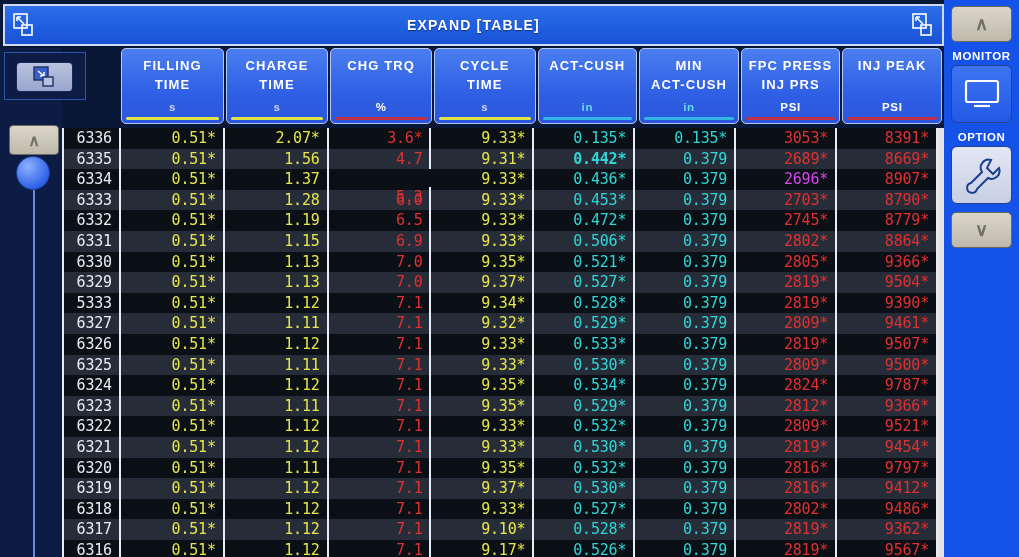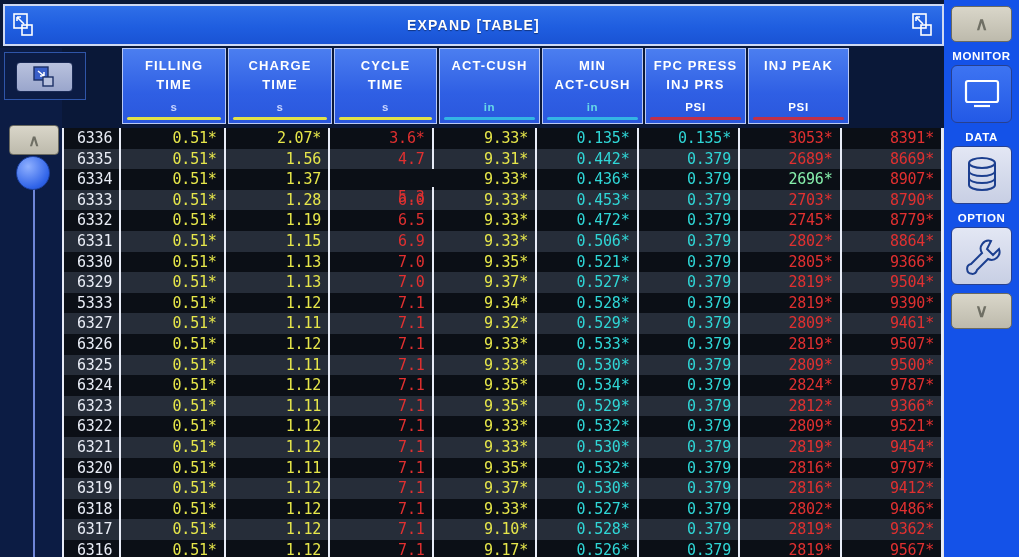--- a/index.html
+++ b/index.html
@@ -69,21 +69,21 @@
   .tablewrap{
     position:absolute;left:62px;top:48px;width:882px;height:509px;
   }
   .headrow{
     position:absolute;left:0;top:0;height:80px;width:882px;
     display:flex;
   }
   .hcell{
     height:76px;margin-right:2px;
     background:linear-gradient(#4b7ef0,#2f5fe4 60%,#2a57dd);
-    border:1px solid #b9c9f5;border-radius:0;
+    border:1px solid #b9c9f5;border-radius:5px;
     box-sizing:border-box;position:relative;
     display:flex;flex-direction:column;align-items:center;
     padding-top:7px;
   }
   .hcell .l1,.hcell .l2{
     color:#ffffff;font-size:13px;font-weight:bold;letter-spacing:1.1px;
     line-height:19px;white-space:nowrap;
   }
   .hcell .unit{
     position:absolute;bottom:10px;left:0;right:0;text-align:center;
@@ -91,21 +91,21 @@
   }
   .hcell .bar{
     position:absolute;left:4px;right:4px;bottom:3px;height:3px;border-radius:2px;
   }
   .idxhead{width:58px;height:76px;margin-right:2px;}
 
   .gridbody{
     position:absolute;left:0;top:80px;width:882px;height:429px;
     overflow:hidden;
     border-left:2px solid #e8ecf7;
-    border-right:1px solid #e5e5e5;
+    border-right:6px solid #e5e5e5;
     box-sizing:border-box;
     background:#05080f;
   }
   .row{display:flex;height:20.6px;align-items:center;}
   .row.odd{background:#0b0f16;}
   .row.even{background:#262d39;}
   .cell{
     height:20.6px;line-height:20.6px;
     text-align:right;padding-right:7px;
     font-family:"DejaVu Sans Mono", monospace;
@@ -188,20 +188,25 @@
           <div class="unit" style="color: rgb(201, 214, 255);">s</div>
           <div class="bar" style="background: rgb(226, 226, 74);"></div>
         </div>
         <div class="hcell" style="width: 104px;">
           <div class="l1">CHARGE</div>
           <div class="l2">TIME</div>
           <div class="unit" style="color: rgb(201, 214, 255);">s</div>
           <div class="bar" style="background: rgb(226, 226, 74);"></div>
         </div>
         <div class="hcell" style="width: 103px;">
+          <div class="l1">CHG TRQ</div>
+          <div class="unit" style="color: rgb(255, 255, 255);">%</div>
+          <div class="bar" style="background: rgb(192, 48, 74);"></div>
+        </div>
+        <div class="hcell" style="width: 103px;">
           <div class="l1">CYCLE</div>
           <div class="l2">TIME</div>
           <div class="unit" style="color: rgb(201, 214, 255);">s</div>
           <div class="bar" style="background: rgb(226, 226, 74);"></div>
         </div>
         <div class="hcell" style="width: 101px;">
           <div class="l1">ACT-CUSH</div>
           <div class="unit" style="color: rgb(102, 217, 232);">in</div>
           <div class="bar" style="background: rgb(51, 181, 229);"></div>
         </div>
@@ -234,34 +239,34 @@
           <div class="cell sep" style="width: 103px; color: rgb(47, 214, 214);">0.135*</div>
           <div class="cell sep" style="width: 103px; color: rgb(224, 48, 48);">3053*</div>
           <div class="cell sep" style="width: 103px; color: rgb(224, 48, 48);">8391*</div>
         </div>
         <div class="row even">
           <div class="cell idx" style="width: 58px;">6335</div>
           <div class="cell sep" style="width: 106px; color: rgb(230, 230, 74);">0.51*</div>
           <div class="cell sep" style="width: 106px; color: rgb(230, 230, 74);">1.56</div>
           <div class="cell sep" style="width: 105px; color: rgb(224, 48, 48);">4.7</div>
           <div class="cell sep" style="width: 105px; color: rgb(230, 230, 74);">9.31*</div>
-          <div class="cell sep" style="width: 103px; color: rgb(47, 214, 214);">0.442*</div>
+          <div class="cell sep" style="width: 103px; color: rgb(47, 214, 214); font-weight: bold;">0.442*</div>
           <div class="cell sep" style="width: 103px; color: rgb(47, 214, 214);">0.379</div>
           <div class="cell sep" style="width: 103px; color: rgb(224, 48, 48);">2689*</div>
           <div class="cell sep" style="width: 103px; color: rgb(224, 48, 48);">8669*</div>
         </div>
         <div class="row odd">
           <div class="cell idx" style="width: 58px;">6334</div>
           <div class="cell sep" style="width: 106px; color: rgb(230, 230, 74);">0.51*</div>
           <div class="cell sep" style="width: 106px; color: rgb(230, 230, 74);">1.37</div>
           <div class="cell sep" style="width: 105px; color: rgb(224, 48, 48); margin-top: 36px;">5.3</div>
           <div class="cell sep" style="width: 105px; color: rgb(230, 230, 74);">9.33*</div>
           <div class="cell sep" style="width: 103px; color: rgb(47, 214, 214);">0.436*</div>
           <div class="cell sep" style="width: 103px; color: rgb(47, 214, 214);">0.379</div>
-          <div class="cell sep" style="width: 103px; color: #86efac;">2696*</div>
+          <div class="cell sep" style="width: 103px; color: #d946ef;">2696*</div>
           <div class="cell sep" style="width: 103px; color: rgb(224, 48, 48);">8907*</div>
         </div>
         <div class="row even">
           <div class="cell idx" style="width: 58px;">6333</div>
           <div class="cell sep" style="width: 106px; color: rgb(230, 230, 74);">0.51*</div>
           <div class="cell sep" style="width: 106px; color: rgb(230, 230, 74);">1.28</div>
           <div class="cell sep" style="width: 105px; color: rgb(224, 48, 48);">6.0</div>
           <div class="cell sep" style="width: 105px; color: rgb(230, 230, 74);">9.33*</div>
           <div class="cell sep" style="width: 103px; color: rgb(47, 214, 214);">0.453*</div>
           <div class="cell sep" style="width: 103px; color: rgb(47, 214, 214);">0.379</div>
@@ -464,31 +469,20 @@
     <div class="sb-group">
       <div class="sb-label">MONITOR</div>
       <div class="sb-btn active">
         <svg width="42" height="34" viewBox="0 0 42 34">
           <rect x="5" y="4" width="32" height="21" rx="2" fill="none" stroke="#ffffff" stroke-width="2.2"></rect>
           <path d="M13 29 H29" stroke="#ffffff" stroke-width="2.2"></path>
         </svg>
       </div>
     </div>
 
-    <div class="sb-group">
-      <div class="sb-label">DATA</div>
-      <div class="sb-btn idle">
-        <svg width="36" height="40" viewBox="0 0 36 40">
-          <ellipse cx="18" cy="8" rx="13" ry="5" fill="none" stroke="#1c3f8f" stroke-width="2"></ellipse>
-          <path d="M5 8 V30 A13 5 0 0 0 31 30 V8" fill="none" stroke="#1c3f8f" stroke-width="2"></path>
-          <path d="M5 16 A13 5 0 0 0 31 16" fill="none" stroke="#1c3f8f" stroke-width="1.8"></path>
-          <path d="M5 23 A13 5 0 0 0 31 23" fill="none" stroke="#1c3f8f" stroke-width="1.8"></path>
-        </svg>
-      </div>
-    </div>
 
 
 
     <div class="sb-group">
       <div class="sb-label">OPTION</div>
       <div class="sb-btn idle">
         <svg width="40" height="40" viewBox="0 0 40 40">
           <path d="M29 5 a8 8 0 0 0 -9 12 L9 28 a5 5 0 1 0 6 6 L26 23 a8 8 0 0 0 11 -10 L31 19 L25 13 Z" fill="none" stroke="#1c3f8f" stroke-width="2"></path>
         </svg>
       </div>

